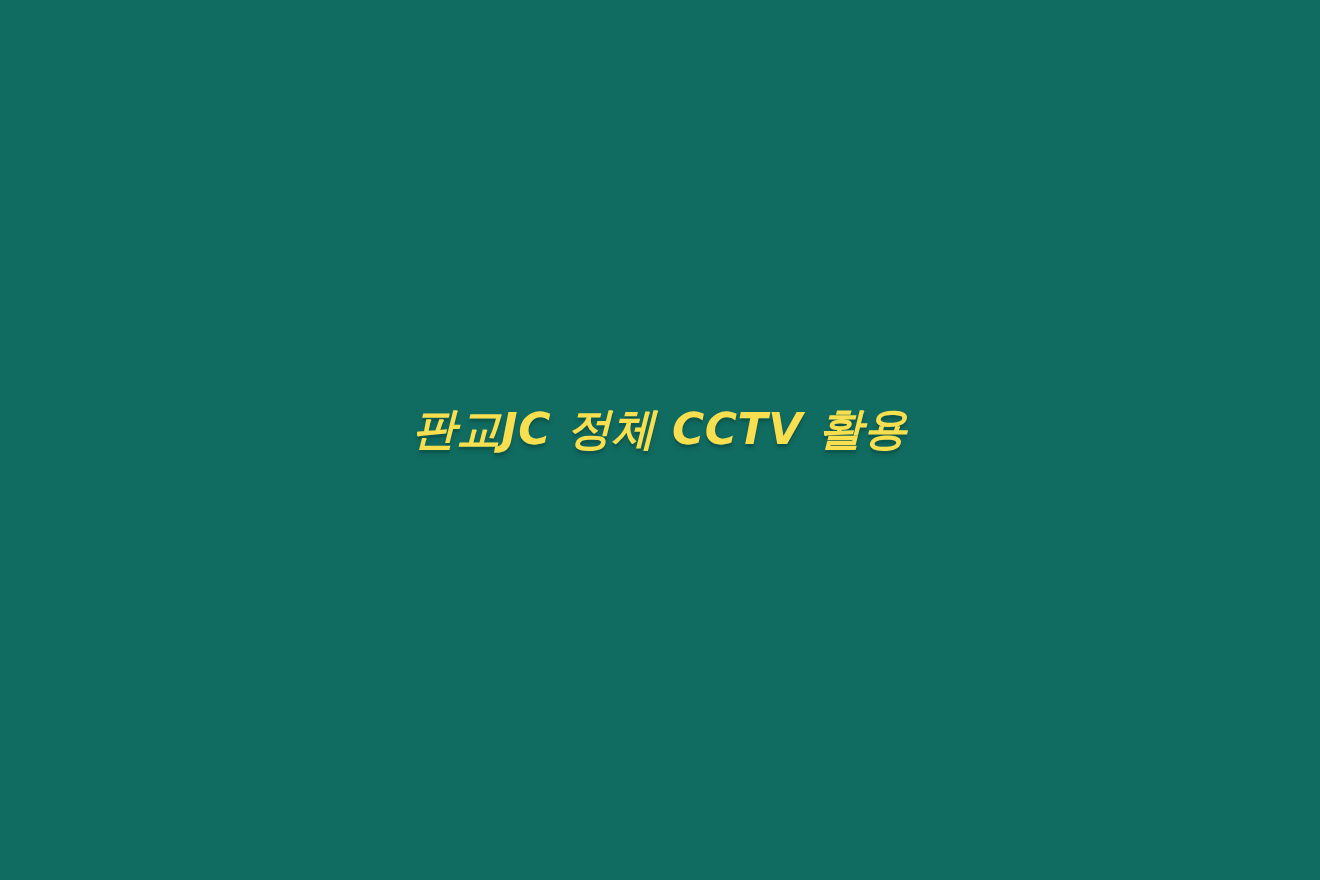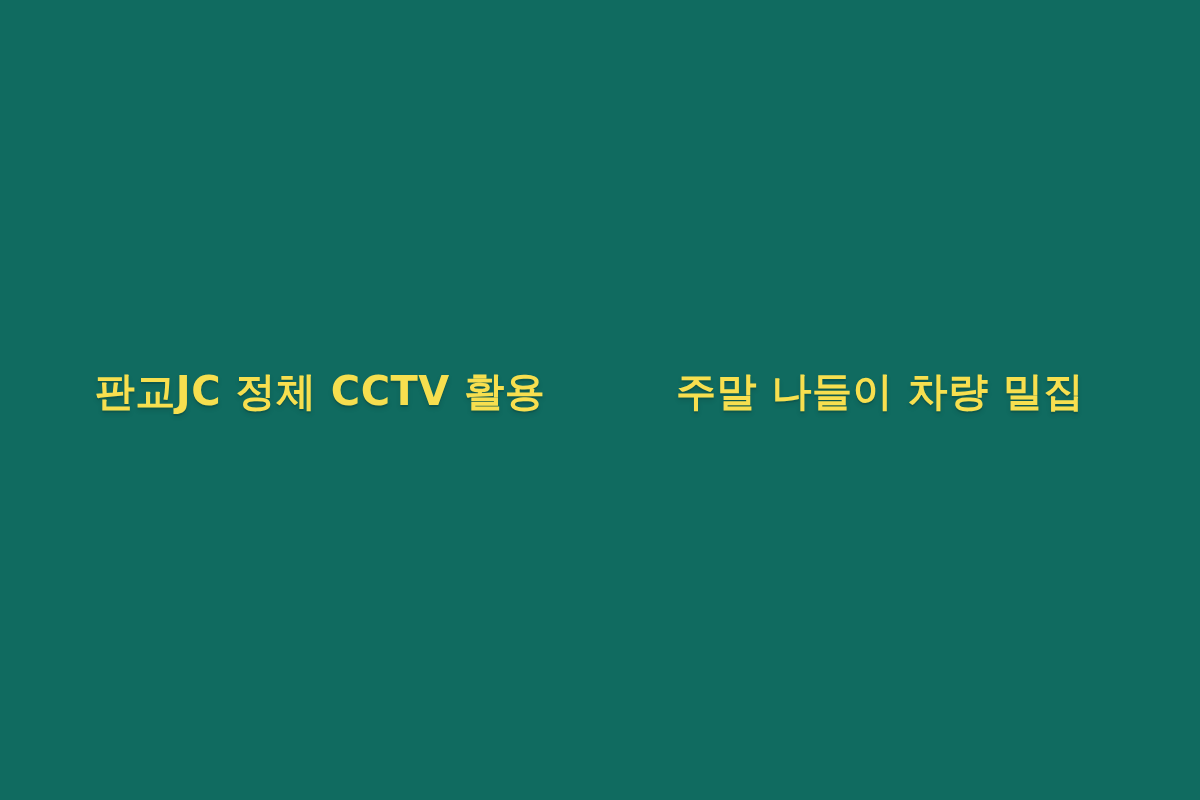--- a/index.html
+++ b/index.html
@@ -23,26 +23,27 @@
     background: #106b60;
     display: flex;
     flex-direction: column;
     align-items: center;
     justify-content: center;
     padding: 0 40px;
   }
 
   #headline-block {
     display: flex;
-    flex-direction: row;
+    flex-direction: column;
     align-items: center;
     justify-content: center;
     width: 100%;
     
     margin-top: -18px;
+    font-style: italic;
   }
 
   .headline-line {
     display: block;
     width: 100%;
     text-align: center;
     color: #f7df4f;
     font-family: "DejaVu Sans", "Liberation Sans", sans-serif;
     font-weight: 700;
     font-size: 92px;
@@ -57,18 +58,17 @@
 </style>
 </head>
 <body style="background: rgb(16, 107, 96);">
 
 <div id="thumbnail-card" style="background: rgb(16, 107, 96);">
 
   <div id="headline-block">
 
     <span class="headline-line" style="color: rgb(247, 223, 79); font-size: 40px;">판교JC 정체 CCTV 활용</span>
 
-    <span class="headline-line" style="color: rgb(247, 223, 79); font-size: 40px;">주말 나들이 차량 밀집</span>
 
 
   </div>
 
 </div>
 
 </body></html>

